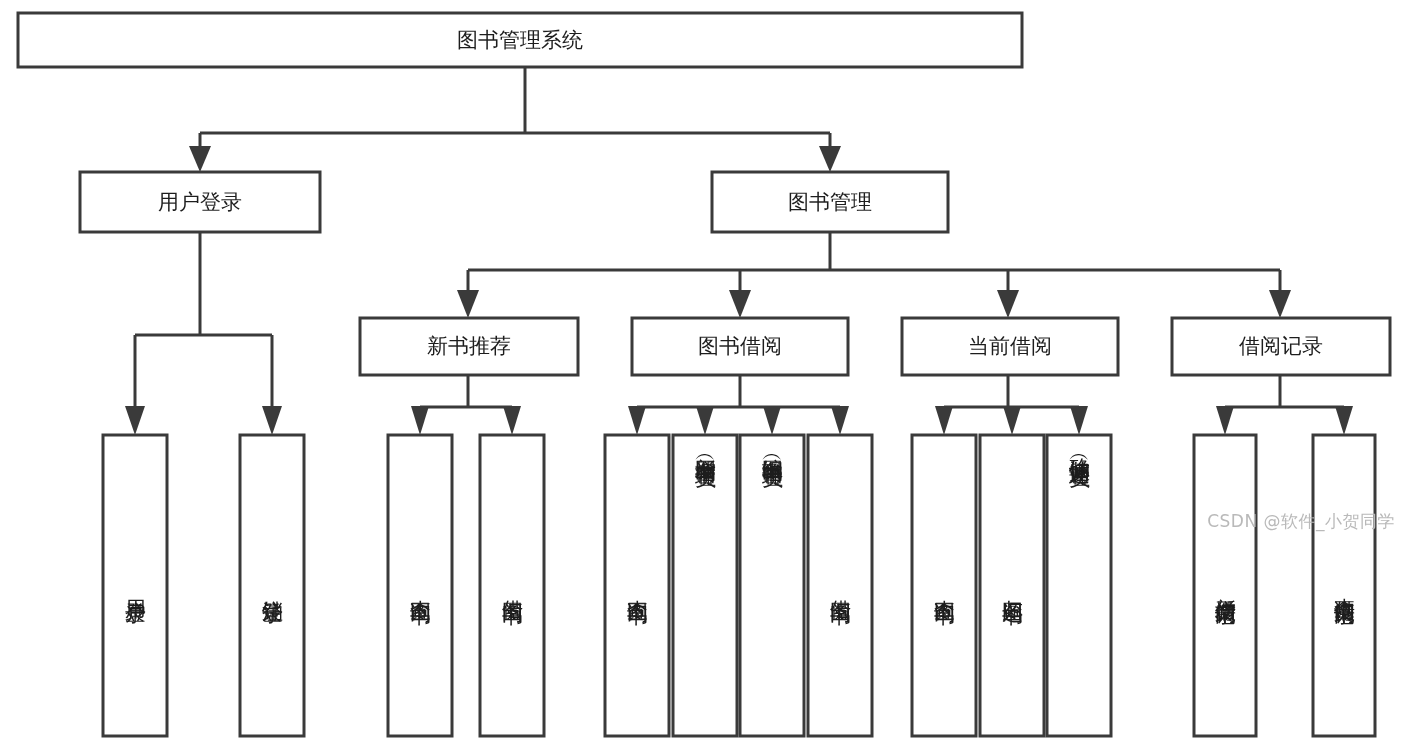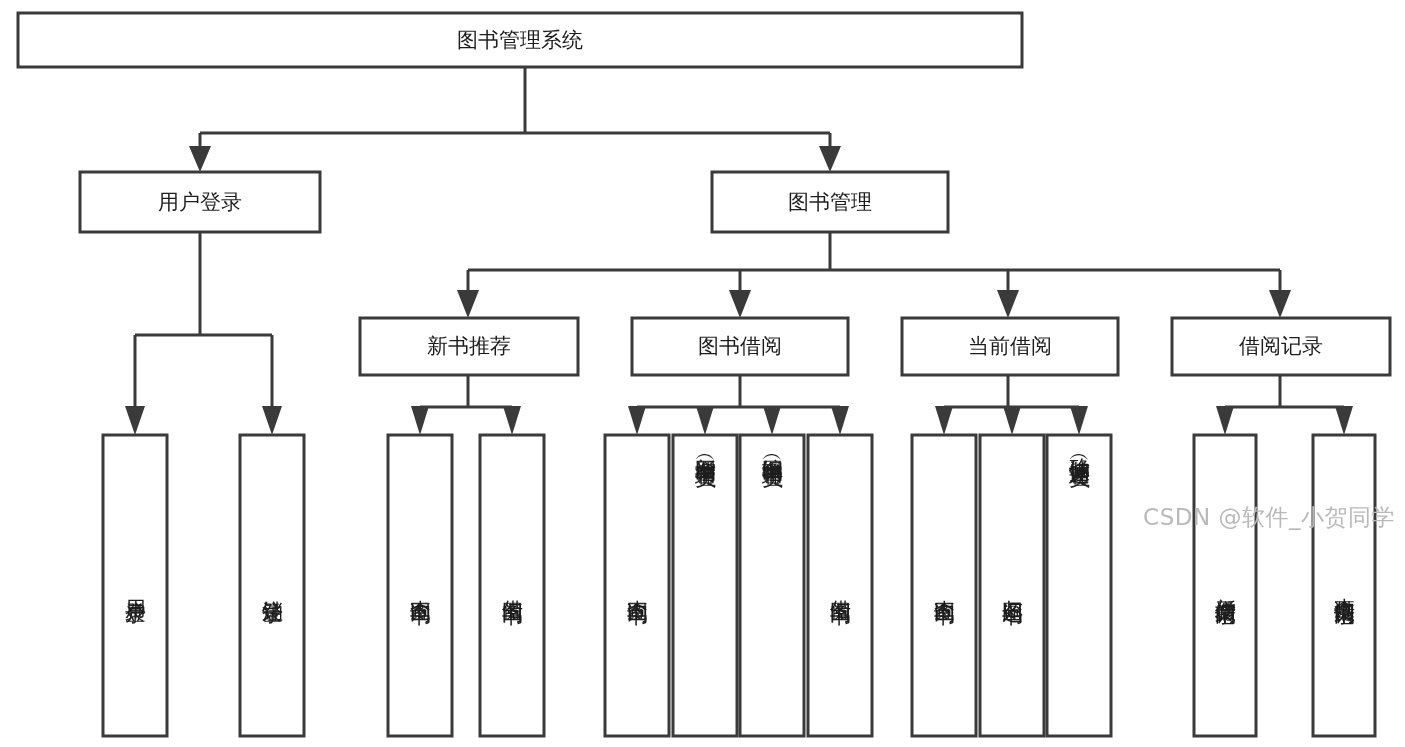--- a/index.html
+++ b/index.html
@@ -66,21 +66,21 @@
     color: #1d1d1d;
     letter-spacing: 1.5px;
     white-space: nowrap;
     text-align: center;
   }
   .watermark {
     position: absolute;
     right: 10px;
     bottom: 8px;
     font-family: "DejaVu Sans", "Liberation Sans", sans-serif;
-    font-size: 23px;
+    font-size: 17px;
     color: #b9b9b9;
     letter-spacing: 0.5px;
     white-space: nowrap;
     pointer-events: none;
   }
 </style>
 </head>
 <body>
 
 <div id="diagram-root">

